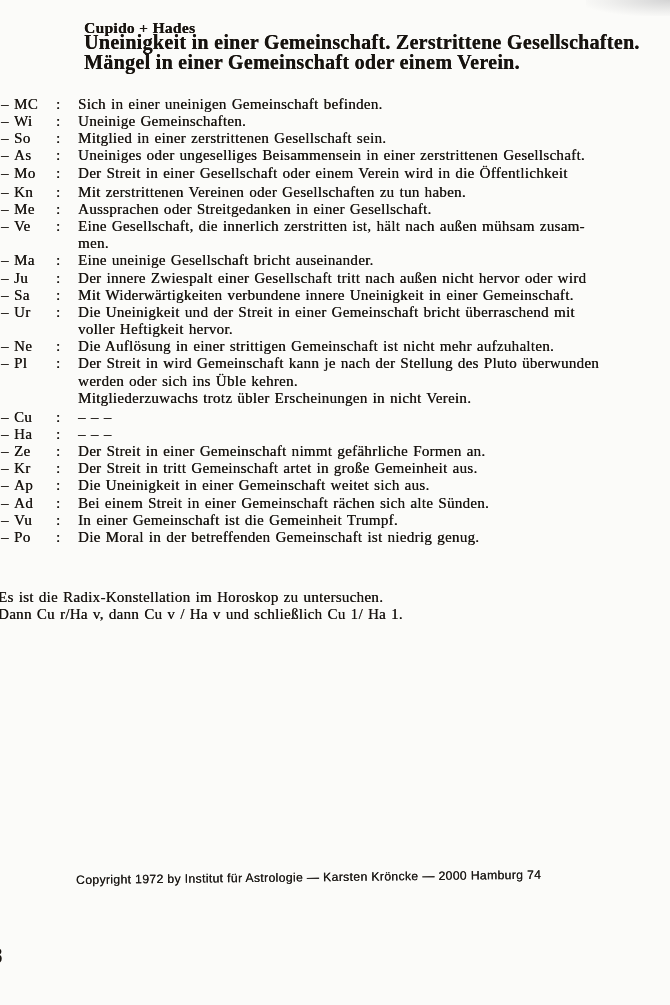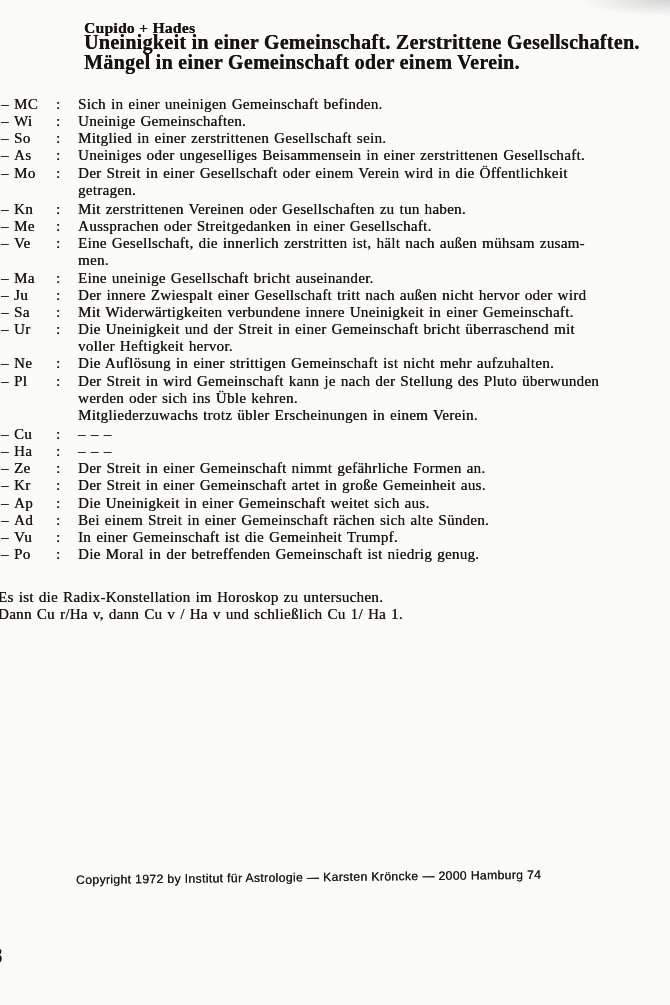--- a/index.html
+++ b/index.html
@@ -116,21 +116,20 @@
         <div class="t">
           <div>Uneiniges oder ungeselliges Beisammensein in einer zerstrittenen Gesellschaft.</div>
         </div>
       </div>
       <div class="row">
         <span>–</span>
         <span>Mo</span>
         <span>:</span>
         <div class="t">
           <div>Der Streit in einer Gesellschaft oder einem Verein wird in die Öffentlichkeit</div>
-          <div>getragen.</div>
         </div>
       </div>
       <div class="row">
         <span>–</span>
         <span>Kn</span>
         <span>:</span>
         <div class="t">
           <div>Mit zerstrittenen Vereinen oder Gesellschaften zu tun haben.</div>
         </div>
       </div>
@@ -192,21 +191,21 @@
           <div>Die Auflösung in einer strittigen Gemeinschaft ist nicht mehr aufzuhalten.</div>
         </div>
       </div>
       <div class="row">
         <span>–</span>
         <span>Pl</span>
         <span>:</span>
         <div class="t">
           <div>Der Streit in wird Gemeinschaft kann je nach der Stellung des Pluto überwunden</div>
           <div>werden oder sich ins Üble kehren.</div>
-          <div>Mitgliederzuwachs trotz übler Erscheinungen in einem Verein.</div>
+          <div>Mitgliederzuwachs trotz übler Erscheinungen in nicht Verein.</div>
         </div>
       </div>
       <div class="row">
         <span>–</span>
         <span>Cu</span>
         <span>:</span>
         <div class="t">
           <div>– – –</div>
         </div>
       </div>
@@ -224,21 +223,21 @@
         <span>:</span>
         <div class="t">
           <div>Der Streit in einer Gemeinschaft nimmt gefährliche Formen an.</div>
         </div>
       </div>
       <div class="row">
         <span>–</span>
         <span>Kr</span>
         <span>:</span>
         <div class="t">
-          <div>Der Streit in einer Gemeinschaft artet in große Gemeinheit aus.</div>
+          <div>Der Streit in tritt Gemeinschaft artet in große Gemeinheit aus.</div>
         </div>
       </div>
       <div class="row">
         <span>–</span>
         <span>Ap</span>
         <span>:</span>
         <div class="t">
           <div>Die Uneinigkeit in einer Gemeinschaft weitet sich aus.</div>
         </div>
       </div>

